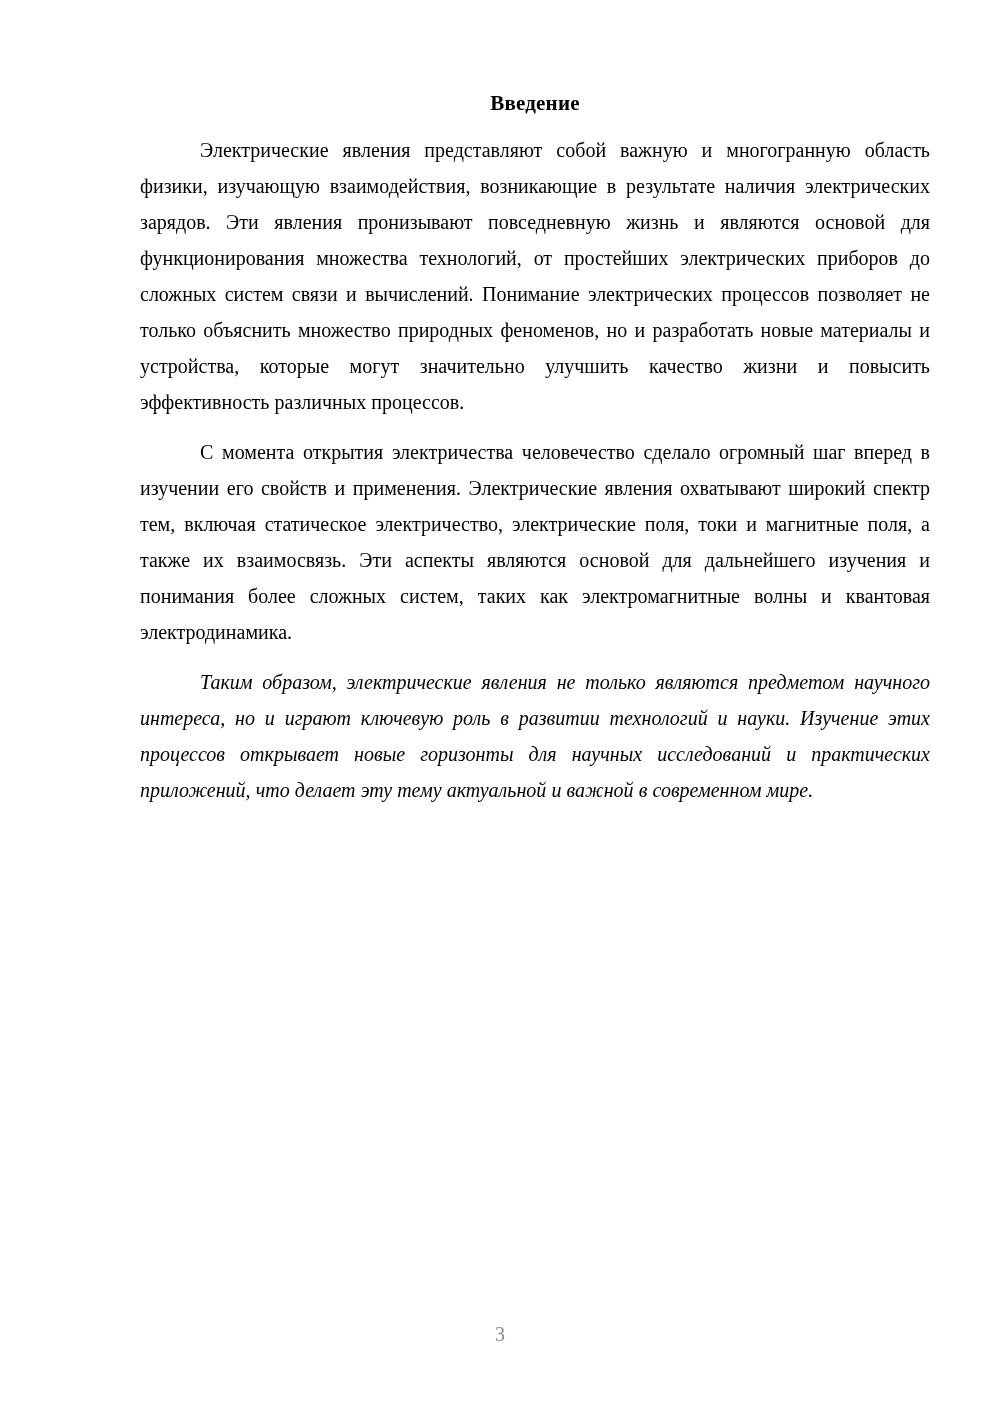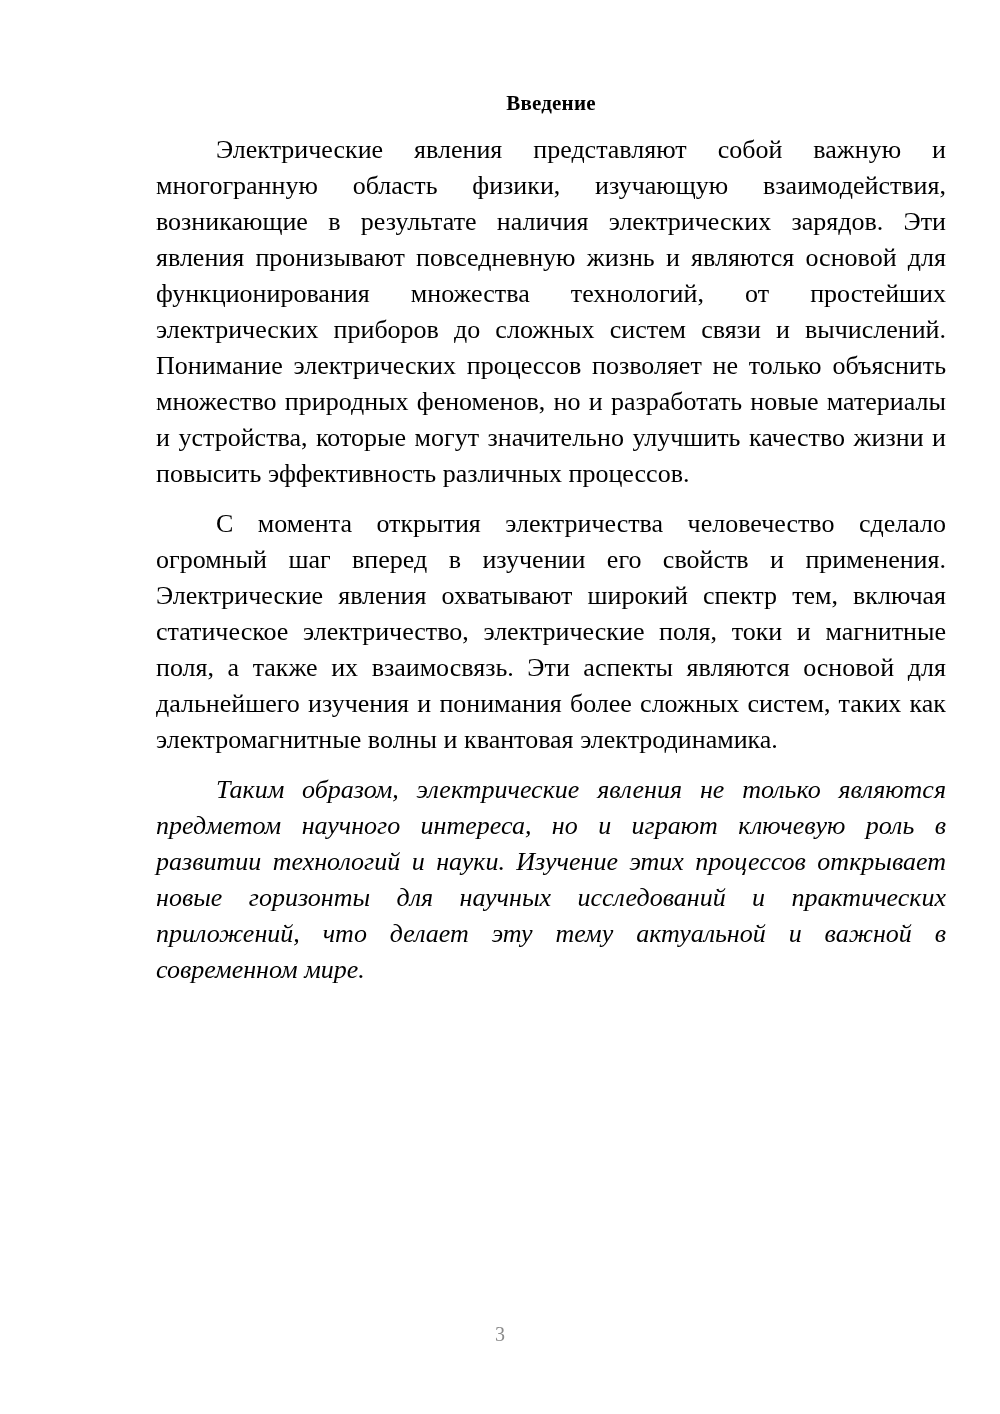--- a/index.html
+++ b/index.html
@@ -14,34 +14,34 @@
   .page {
     position: relative;
     width: 1000px;
     height: 1414px;
     background: #ffffff;
     overflow: hidden;
     box-sizing: border-box;
   }
   .content {
     position: absolute;
-    left: 156px;
+    left: 140px;
     top: 88px;
     width: 790px;
   }
   .doc-heading {
     font-size: 21px;
     font-weight: bold;
     text-align: center;
     letter-spacing: 0.2px;
     margin: 0 0 14px 0;
     line-height: 30px;
   }
   .para {
-    font-size: 26px;
+    font-size: 20px;
     line-height: 36px;
     text-align: justify;
     text-justify: inter-word;
     text-indent: 60px;
     margin: 0 0 14px 0;
     hyphens: none;
     word-spacing: 0.1px;
   }
   .para:last-of-type {
     margin-bottom: 0;

